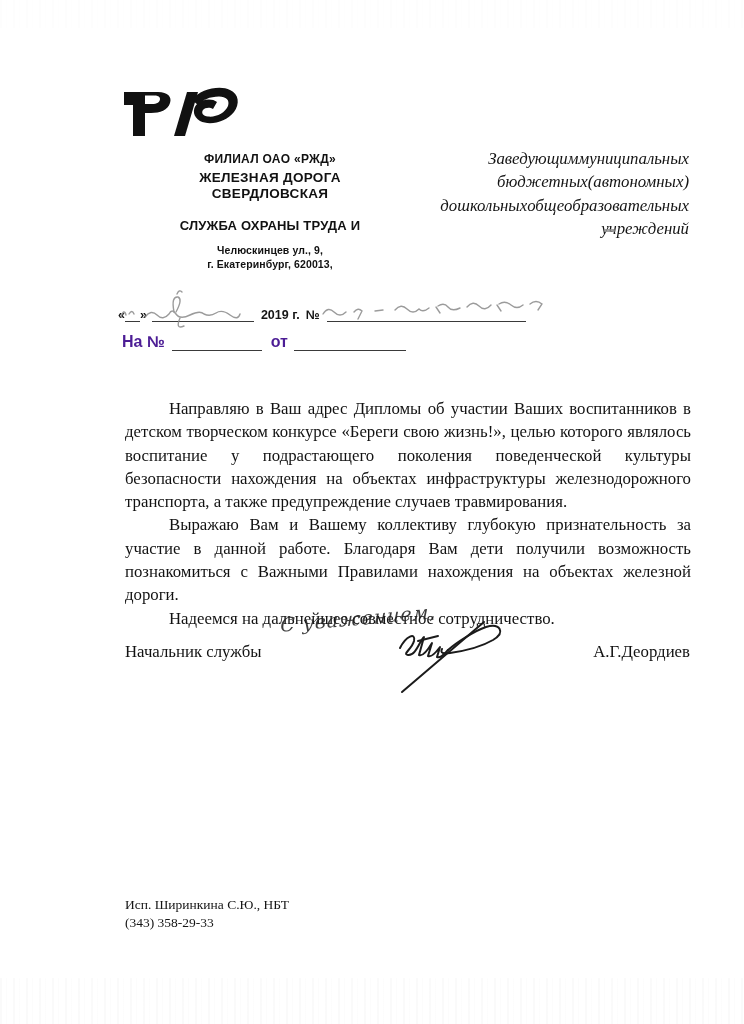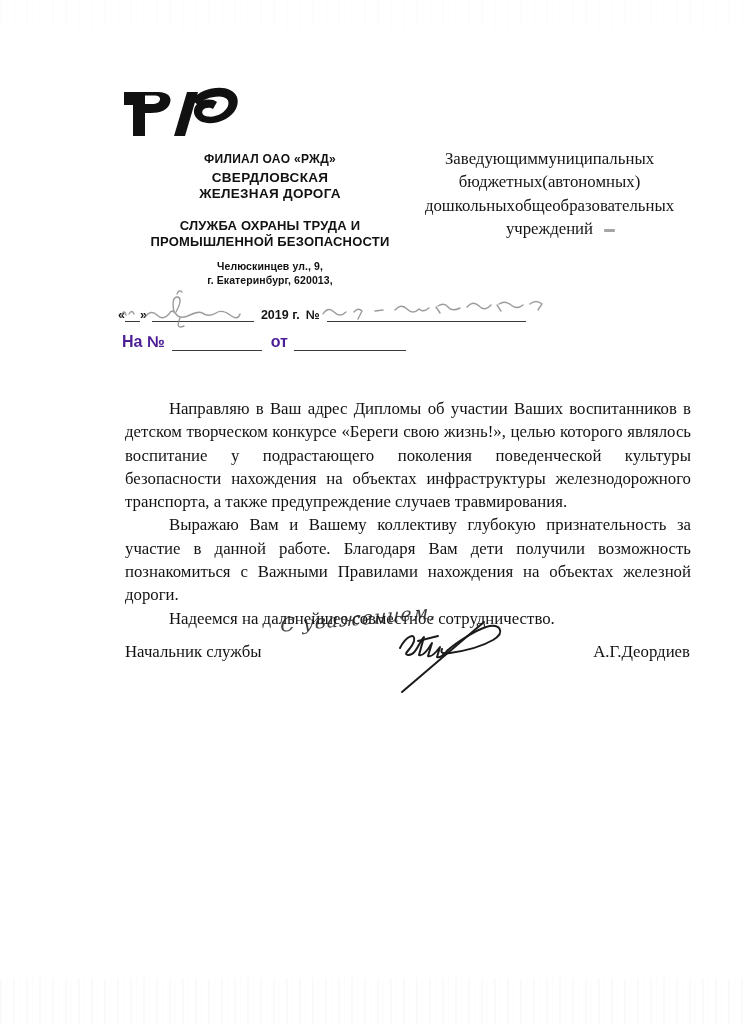--- a/index.html
+++ b/index.html
@@ -38,21 +38,21 @@
     font-weight:bold;font-size:16px;color:#4c1d95;height:17px;
   }
   .naline .u{display:inline-block;border-bottom:1.4px solid #3a3a3a;height:14px;}
   .hand-svg{position:absolute;pointer-events:none;}
 
   
   .recipient{
     position:absolute;left:410px;top:149px;width:279px;
     font-family:"Liberation Serif",serif;font-size:16.8px;color:#141414;
   }
-  .recipient .row{display:flex;justify-content:center;height:23.4px;align-items:baseline;}
+  .recipient .row{display:flex;justify-content:flex-end;height:23.4px;align-items:baseline;font-style:italic;}
   .stray-dash{
     position:absolute;left:604px;top:229px;width:11px;height:3px;
     background:#8f8f8f;border-radius:1px;opacity:.8;
   }
 
   
   .body-text{
     position:absolute;left:125px;top:397px;width:566px;
     font-family:Liberation Serif, serif;font-size:16.8px;line-height:23.3px;
     text-align:justify;color:#121212;
@@ -93,25 +93,24 @@
 
         <path d="M52 60 L65 16 L76 16 L63 60 Z"></path>
 
         <path d="M70 24 C78 13 98 9 108 14 C117 18 118 28 112 36 C104 46 88 50 78 45 C71 41 70 33 75 28 C80 23 90 22 95 26 L91 33 C88 31 83 31.5 81 34 C79 37 81 40 86 40.5 C94 41.5 103 37 106 30 C108 24 104 20.5 97 20.5 C88 20.5 80 24 76 29 Z"></path>
       </g>
     </svg>
   </div>
 
   <div class="lh">
     <div class="l1">ФИЛИАЛ ОАО «РЖД»</div>
+    <div class="l2">ЖЕЛЕЗНАЯ ДОРОГА</div>
     <div class="l2">СВЕРДЛОВСКАЯ</div>
-    <div class="l2">ЖЕЛЕЗНАЯ ДОРОГА</div>
     <div class="dept">
       <div>СЛУЖБА ОХРАНЫ ТРУДА И</div>
-      <div>ПРОМЫШЛЕННОЙ БЕЗОПАСНОСТИ</div>
     </div>
     <div class="addr">
       <div>Челюскинцев ул., 9,</div>
       <div>г. Екатеринбург, 620013,</div>
     </div>
   </div>
 
   <div class="refline">
     <span>«</span>
     <span class="u" style="width:15px"></span>
@@ -189,15 +188,19 @@
       <path d="M30 27 L50 22"></path>
       <path d="M96 8 L14 78"></path>
     </g>
   </svg>
 
   <div class="sig-row">
     <span>Начальник службы</span>
     <span>А.Г.Деордиев</span>
   </div>
 
+  <div class="footer">
+    <div>Исп. Ширинкина С.Ю., НБТ</div>
+    <div>(343) 358-29-33</div>
+  </div>
 
   <div class="scan-noise"></div>
 </div>
 
 </body></html>

